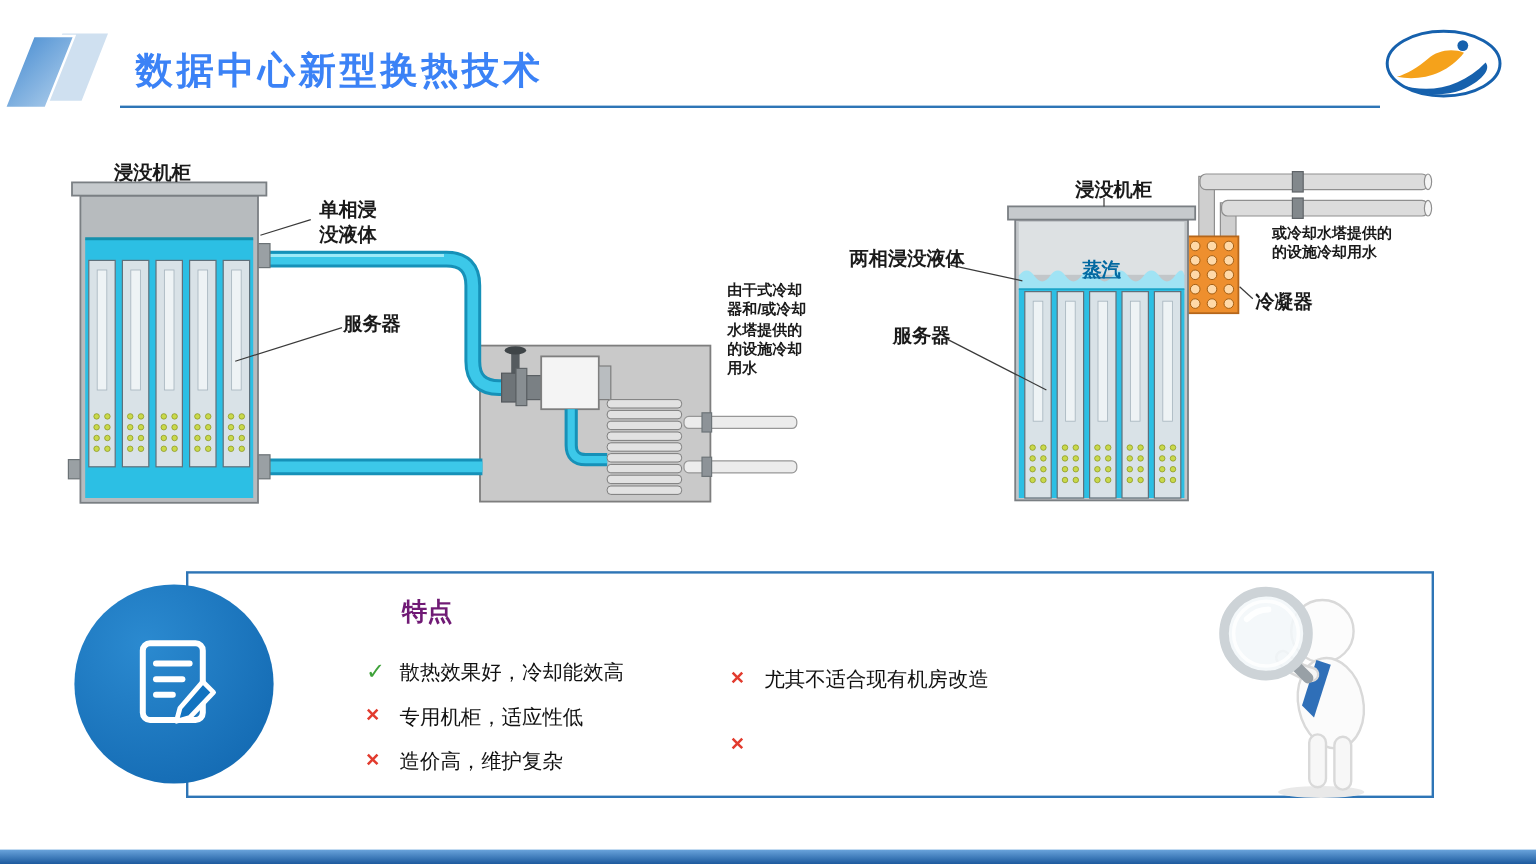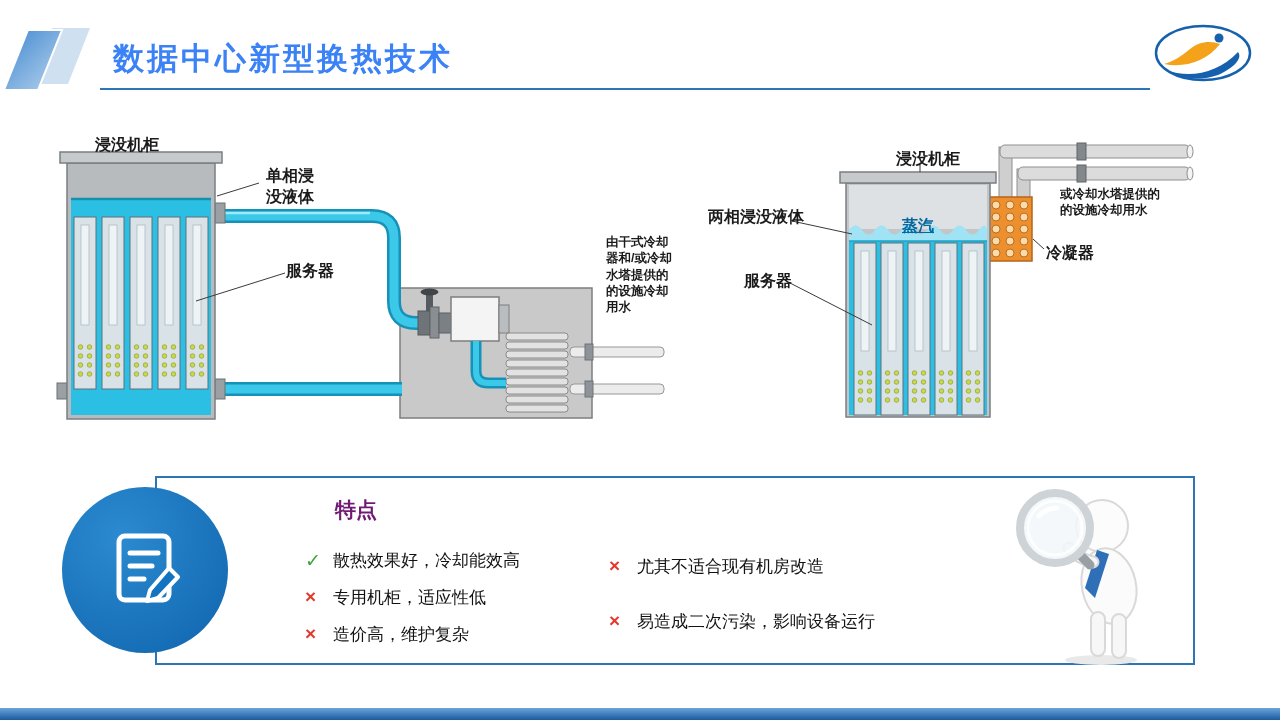--- a/index.html
+++ b/index.html
@@ -229,21 +229,20 @@
       </li>
     </ul>
 
     <ul class="feature-list right">
       <li>
         <span class="mark cross">×</span>
         <span>尤其不适合现有机房改造</span>
       </li>
       <li>
         <span class="mark cross">×</span>
-        <span>易造成二次污染，影响设备运行</span>
       </li>
     </ul>
 
     <svg class="figure-3d" width="150" height="180" viewBox="0 0 150 180">
       <ellipse cx="96" cy="174" rx="36" ry="5" fill="#e9e9e9"></ellipse>
       <circle cx="97" cy="40" r="26" fill="#fcfcfc" stroke="#d9d9d9" stroke-width="2"></circle>
       <ellipse cx="104" cy="100" rx="27" ry="38" transform="rotate(-12 104 100)" fill="#fbfbfb" stroke="#d9d9d9" stroke-width="2"></ellipse>
       <polygon points="92,64 104,68 90,112 80,102" fill="#2f6fb8"></polygon>
       <rect x="86" y="126" width="14" height="44" rx="7" fill="#f7f7f7" stroke="#d9d9d9" stroke-width="2"></rect>
       <rect x="107" y="128" width="14" height="44" rx="7" fill="#f7f7f7" stroke="#d9d9d9" stroke-width="2"></rect>

